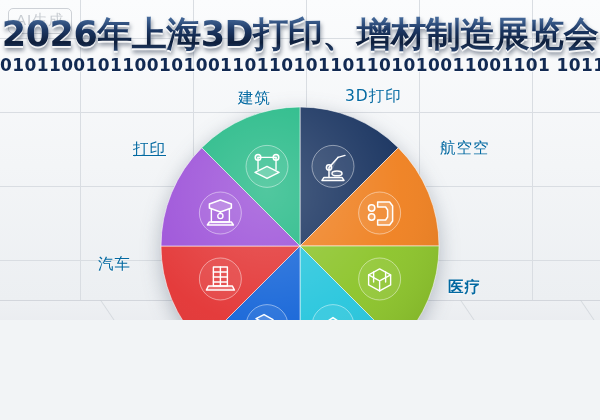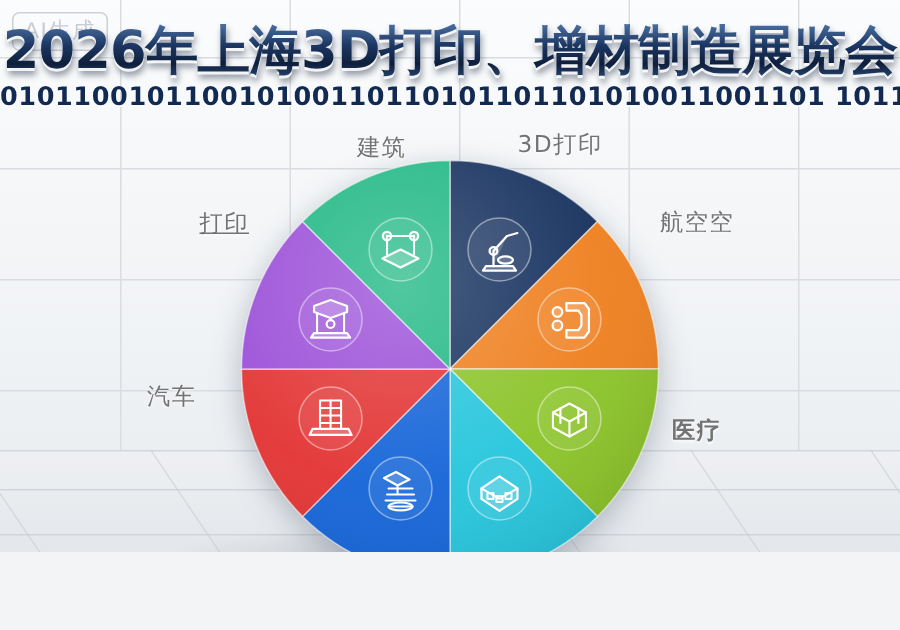--- a/index.html
+++ b/index.html
@@ -3,21 +3,21 @@
 <meta charset="utf-8">
 <title>3D Printing Expo Poster</title>
 <style>
   html,body{margin:0;padding:0;}
   body{
     width:600px;height:420px;overflow:hidden;
     font-family:"Liberation Sans","DejaVu Sans",sans-serif;
     background:#f2f4f6;
     position:relative;
   }
-  #stage{position:absolute;inset:0;width:600px;height:368px;overflow:hidden;}
+  #stage{position:absolute;inset:0;width:600px;height:320px;overflow:hidden;}
 
   
   .bg-wall{
     position:absolute;left:0;top:0;width:600px;height:300px;
     background:
       linear-gradient(180deg,#fbfcfd 0%,#f3f5f7 55%,#eceff2 100%);
   }
   .bg-wall .gl{position:absolute;background:#d9dde2;}
   .bg-floor{
     position:absolute;left:0;top:300px;width:600px;height:120px;
@@ -64,21 +64,21 @@
     text-shadow:0 1px 0 rgba(255,255,255,.7);
   }
 
   
   #pie-wrap{position:absolute;left:160px;top:106px;width:280px;height:280px;}
   #pie-svg{display:block;width:280px;height:280px;
     filter:drop-shadow(0 6px 10px rgba(40,55,80,.30));}
 
   
   .lbl{
-    position:absolute;color:#737373;font-size:15.5px;
+    position:absolute;color:#0369a1;font-size:15.5px;
     font-family:"DejaVu Sans","Liberation Sans",sans-serif;
     white-space:nowrap;letter-spacing:1px;
     text-shadow:0 1px 2px rgba(255,255,255,.9);
   }
 
   
   .wm{
     position:absolute;left:360px;top:388px;
     display:flex;align-items:center;gap:4px;
     color:rgba(120,130,145,.42);

